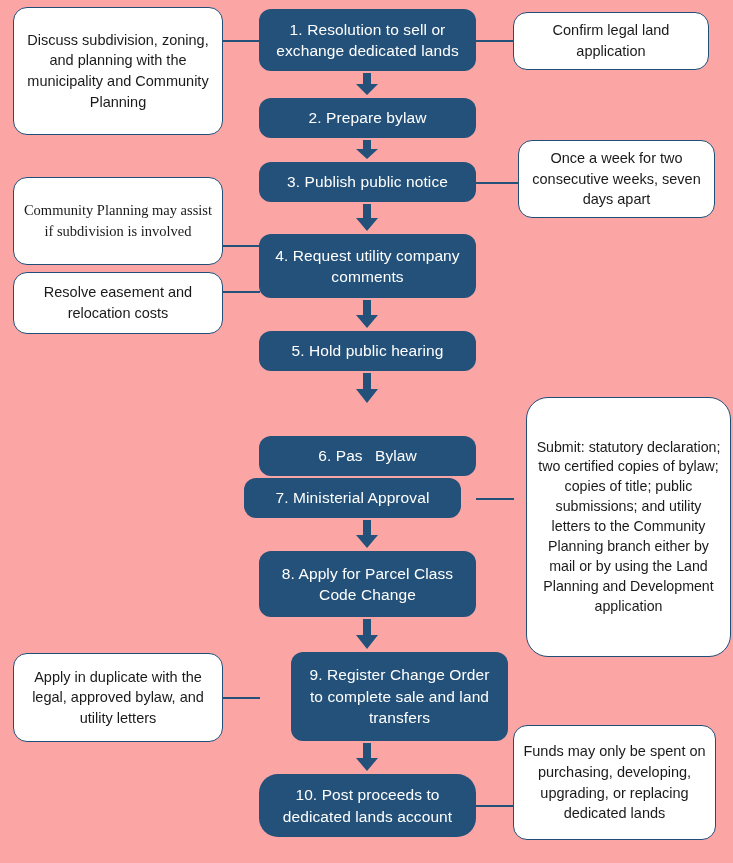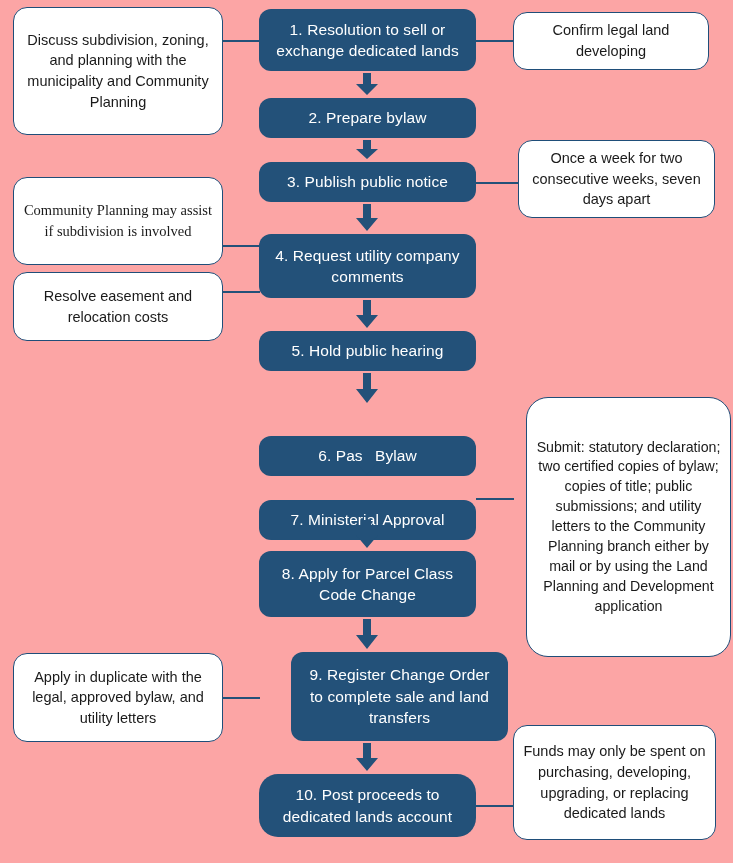--- a/index.html
+++ b/index.html
@@ -71,30 +71,30 @@
 <div id="canvas">
 
   <div class="note" style="left:13px; top:7px; width:210px; height:128px;">
     <span>Discuss subdivision, zoning, and planning with the municipality and Community Planning</span>
   </div>
 
   <div class="note" style="left:13px; top:177px; width:210px; height:88px;font-family:Liberation Serif, serif;">
     <span>Community Planning may assist if subdivision is involved</span>
   </div>
 
-  <div class="note" style="left:13px; top:272px; width:210px; height:69px;">
+  <div class="note" style="left:13px; top:272px; width:210px; height:62px;">
     <span>Resolve easement and relocation costs</span>
   </div>
 
   <div class="note" style="left:13px; top:653px; width:210px; height:89px;">
     <span>Apply in duplicate with the legal, approved bylaw, and utility letters</span>
   </div>
 
   <div class="note" style="left:513px; top:12px; width:196px; height:58px;">
-    <span>Confirm legal land developing</span>
+    <span>Confirm legal land application</span>
   </div>
 
   <div class="note" style="left:518px; top:140px; width:197px; height:78px;">
     <span>Once a week for two consecutive weeks, seven days apart</span>
   </div>
 
   <div class="note tall" style="left:513px; top:397px; width:205px; height:260px; font-size:14.2px; line-height:1.40;">
     <span>Submit: statutory declaration; two certified copies of bylaw; copies of title; public submissions; and utility letters to the Community Planning branch either by mail or by using the Land Planning and Development application</span>
   </div>
 
@@ -128,21 +128,21 @@
   </div>
 
   <div class="proc" style="left:259px; top:331px; width:217px; height:40px;">
     <span>5. Hold public hearing</span>
   </div>
 
   <div class="proc" style="left:259px; top:406px; width:217px; height:40px;margin-top:30px;">
     <span>6. Pass Bylaw</span>
   </div>
 
-  <div class="proc" style="left:259px; top:478px; width:217px; height:40px;margin-top:22px;">
+  <div class="proc" style="left:244px; top:478px; width:217px; height:40px;">
     <span>7. Ministerial Approval</span>
   </div>
 
   <div class="proc" style="left:259px; top:551px; width:217px; height:66px;">
     <span>8. Apply for Parcel Class Code Change</span>
   </div>
 
   <div class="proc" style="left:259px; top:652px; width:217px; height:89px;margin-left:32px;">
     <span>9. Register Change Order to complete sale and land transfers</span>
   </div>

